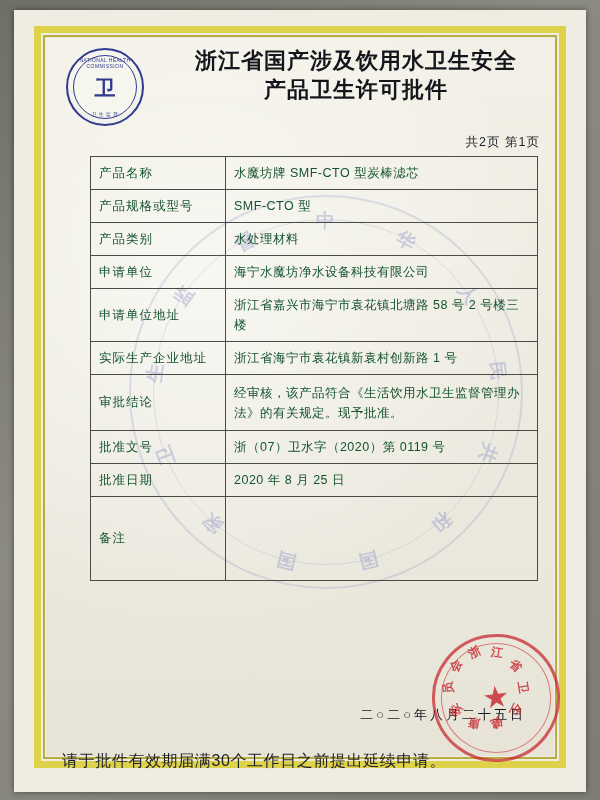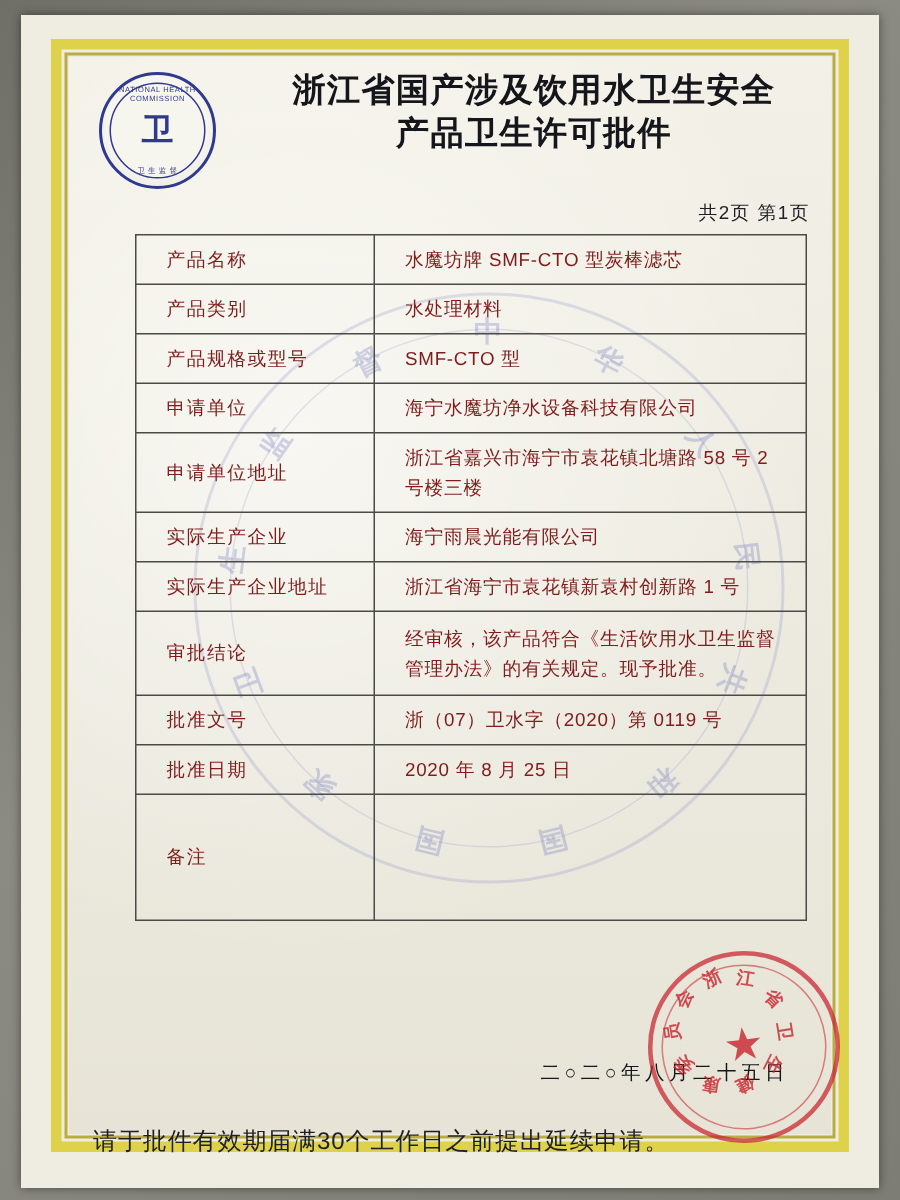--- a/index.html
+++ b/index.html
@@ -98,22 +98,22 @@
 
   
   .table{
     position:absolute;left:76px;top:146px;width:448px;
     border:1px solid #4a4a46;
     border-collapse:collapse;
     background:rgba(255,255,255,0);
   }
   .table td{
     border:1px solid #4a4a46;
-    font-size:12.5px;color:#7f1d1d;
-    padding:6px 20px;
+    font-size:12.5px;color:#14532d;
+    padding:6px 8px;
     vertical-align:middle;
   }
   .lbl{width:118px;letter-spacing:1px;}
   .val{letter-spacing:.5px;line-height:1.6;}
   .r-h{height:26px;}
   .r-tall{height:56px;}
   .r-note{height:84px;}
 
   
   .sig{
@@ -194,38 +194,34 @@
 
     <div class="pageinfo">共2页 第1页</div>
 
     <table class="table">
       <tbody>
         <tr class="r-h">
           <td class="lbl">产品名称</td>
           <td class="val">水魔坊牌 SMF-CTO 型炭棒滤芯</td>
         </tr>
         <tr class="r-h">
+          <td class="lbl">产品规格或型号</td>
+          <td class="val">SMF-CTO 型</td>
+        </tr>
+        <tr class="r-h">
           <td class="lbl">产品类别</td>
           <td class="val">水处理材料</td>
         </tr>
         <tr class="r-h">
-          <td class="lbl">产品规格或型号</td>
-          <td class="val">SMF-CTO 型</td>
-        </tr>
-        <tr class="r-h">
           <td class="lbl">申请单位</td>
           <td class="val">海宁水魔坊净水设备科技有限公司</td>
         </tr>
         <tr class="r-h">
           <td class="lbl">申请单位地址</td>
           <td class="val">浙江省嘉兴市海宁市袁花镇北塘路 58 号 2 号楼三楼</td>
-        </tr>
-        <tr class="r-h">
-          <td class="lbl">实际生产企业</td>
-          <td class="val">海宁雨晨光能有限公司</td>
         </tr>
         <tr class="r-h">
           <td class="lbl">实际生产企业地址</td>
           <td class="val">浙江省海宁市袁花镇新袁村创新路 1 号</td>
         </tr>
         <tr class="r-tall">
           <td class="lbl">审批结论</td>
           <td class="val">经审核，该产品符合《生活饮用水卫生监督管理办法》的有关规定。现予批准。</td>
         </tr>
         <tr class="r-h">

